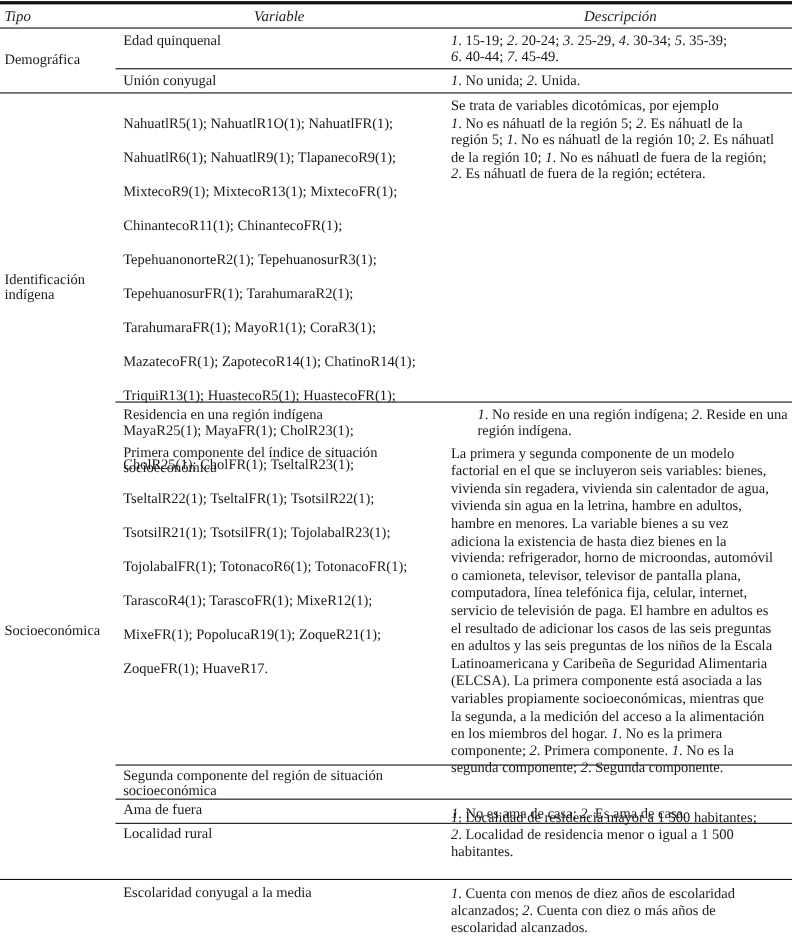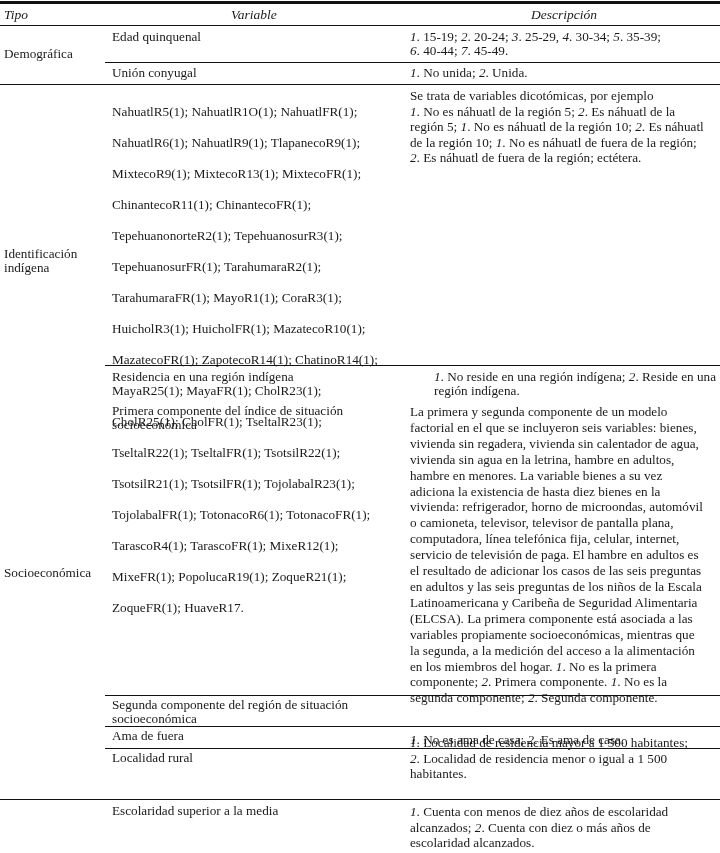--- a/index.html
+++ b/index.html
@@ -62,22 +62,22 @@
 
 <div class="t" style="left:4px;top:231px;width:100px;margin-top:16px;"><span>Identificación indígena</span></div>
 <div class="t var" style="top:88px;line-height:15.5px;">
   <div>NahuatlR5(1); NahuatlR1O(1); NahuatlFR(1);</div>
   <div>NahuatlR6(1); NahuatlR9(1); TlapanecoR9(1);</div>
   <div>MixtecoR9(1); MixtecoR13(1); MixtecoFR(1);</div>
   <div>ChinantecoR11(1); ChinantecoFR(1);</div>
   <div>TepehuanonorteR2(1); TepehuanosurR3(1);</div>
   <div>TepehuanosurFR(1); TarahumaraR2(1);</div>
   <div>TarahumaraFR(1); MayoR1(1); CoraR3(1);</div>
-  <div>HuicholR3(1); HuicholFR(1); MazatecoR10(1);</div>
   <div>MazatecoFR(1); ZapotecoR14(1); ChatinoR14(1);</div>
+  <div>TriquiR13(1); HuastecoR5(1); HuastecoFR(1);</div>
   <div>MayaR25(1); MayaFR(1); CholR23(1);</div>
   <div>CholR25(1); CholFR(1); TseltalR23(1);</div>
   <div>TseltalR22(1); TseltalFR(1); TsotsilR22(1);</div>
   <div>TsotsilR21(1); TsotsilFR(1); TojolabalR23(1);</div>
   <div>TojolabalFR(1); TotonacoR6(1); TotonacoFR(1);</div>
   <div>TarascoR4(1); TarascoFR(1); MixeR12(1);</div>
   <div>MixeFR(1); PopolucaR19(1); ZoqueR21(1);</div>
   <div>ZoqueFR(1); HuaveR17.</div>
 </div>
 <div class="t desc" style="top:88px;line-height:15.5px;">Se trata de variables dicotómicas, por ejemplo
@@ -116,16 +116,16 @@
 <div class="t var" style="top:698px;width:260px;">Segunda componente del región de situación socioeconómica</div>
 
 <div class="t var" style="top:729px;">Ama de fuera</div>
 <div class="t desc" style="top:733px;"><i class="n">1</i>. No es ama de casa; <i class="n">2</i>. Es ama de casa.</div>
 
 <div class="t var" style="top:751px;">Localidad rural</div>
 <div class="t desc" style="top:735px;line-height:15.5px;"><i class="n">1</i>. Localidad de residencia mayor a 1 500 habitantes;
 <i class="n">2</i>. Localidad de residencia menor o igual a 1 500
 habitantes.</div>
 
-<div class="t var" style="top:804px;">Escolaridad superior a la media</div>
+<div class="t var" style="top:804px;">Escolaridad conyugal a la media</div>
 <div class="t desc" style="top:804px;line-height:15.5px;"><i class="n">1</i>. Cuenta con menos de diez años de escolaridad
 alcanzados; <i class="n">2</i>. Cuenta con diez o más años de
 escolaridad alcanzados.</div>
 
 </body></html>

